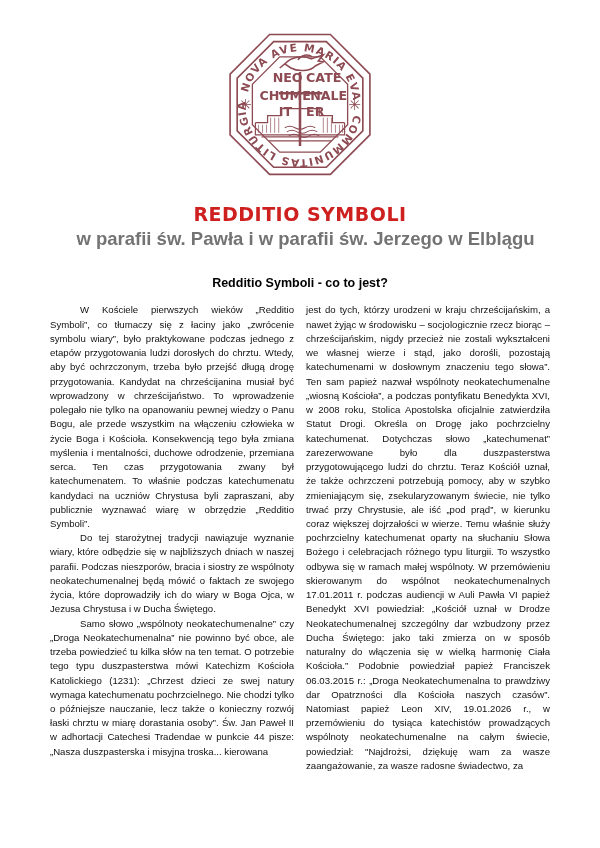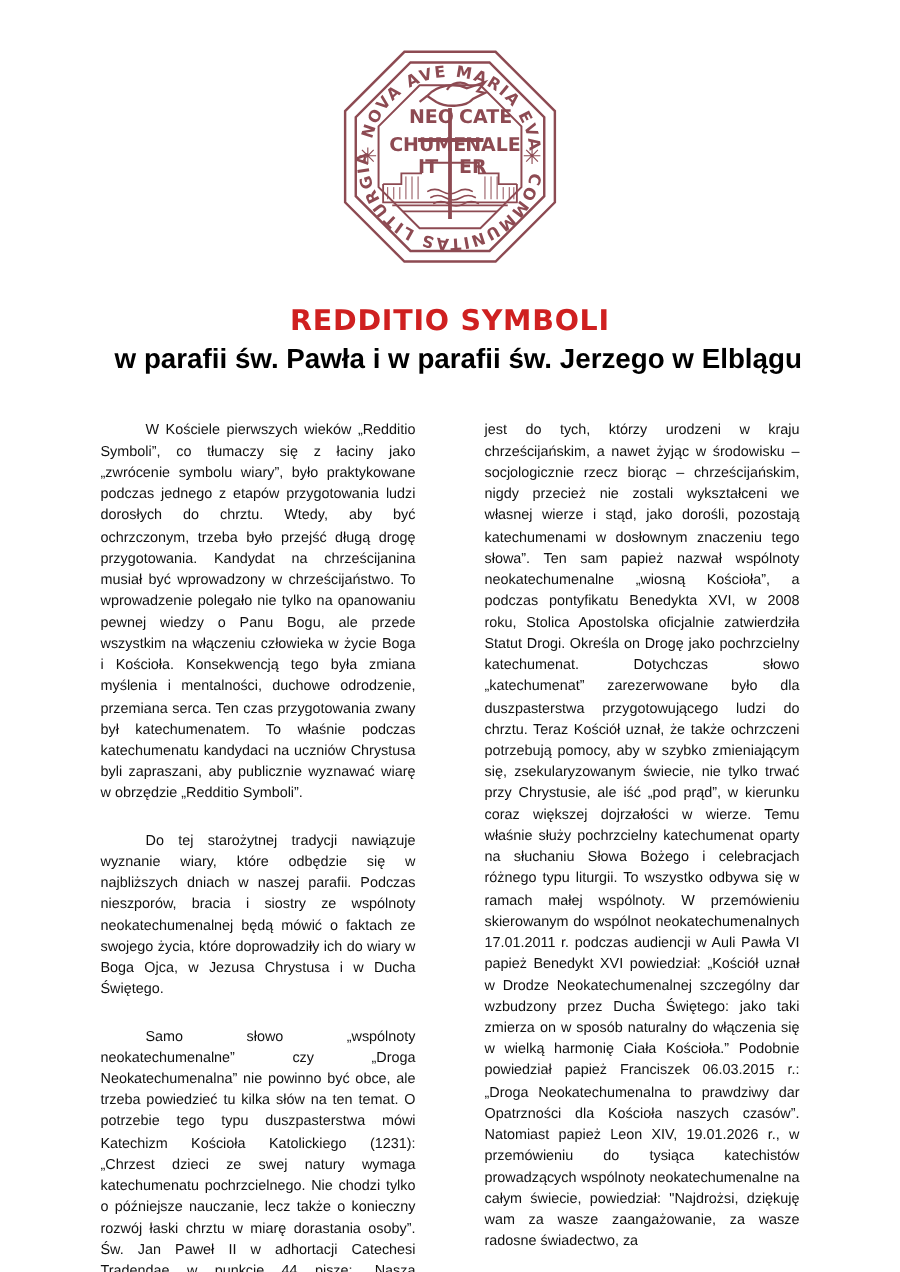--- a/index.html
+++ b/index.html
@@ -48,21 +48,21 @@
     font-weight: bold;
     letter-spacing: 0.5px;
     color: #cf2020;
     line-height: 1.12;
     margin: 0;
   }
   .sub-title {
     font-family: "Liberation Sans", sans-serif;
     font-size: 18.5px;
     font-weight: bold;
-    color: #000000;
+    color: #737373;
     line-height: 1.2;
     margin: 3px 0 0 11px;
   }
 
   .section-heading {
     text-align: center;
     font-family: "Liberation Sans", sans-serif;
     font-size: 12.5px;
     font-weight: bold;
     color: #000000;
@@ -80,21 +80,21 @@
     width: 249px;
     font-family: "Liberation Sans", sans-serif;
     font-size: 9.6px;
     line-height: 1.485;
     text-align: justify;
     text-justify: inter-word;
     color: #111111;
     hyphens: none;
   }
   .col p {
-    margin: 17px;
+    margin: 0;
   }
   .col p.indent {
     text-indent: 30px;
   }
   .col p.noindent {
     text-indent: 0;
   }
   
   .col p:last-child { }
 </style>
@@ -168,20 +168,21 @@
         <text x="162" y="172">ER</text>
       </g>
     </svg>
   </div>
 
   <div class="title-block">
     <h1 class="main-title">REDDITIO SYMBOLI</h1>
     <h2 class="sub-title">w parafii św. Pawła i w parafii św. Jerzego w Elblągu</h2>
   </div>
 
+  <h3 class="section-heading">Redditio Symboli - co to jest?</h3>
 
   <div class="columns">
     <div class="col">
       <p class="indent">W Kościele pierwszych wieków „Redditio Symboli”, co tłumaczy się z łaciny jako „zwrócenie symbolu wiary”, było praktykowane podczas jednego z etapów przygotowania ludzi dorosłych do chrztu. Wtedy, aby być ochrzczonym, trzeba było przejść długą drogę przygotowania. Kandydat na chrześcijanina musiał być wprowadzony w chrześcijaństwo. To wprowadzenie polegało nie tylko na opanowaniu pewnej wiedzy o Panu Bogu, ale przede wszystkim na włączeniu człowieka w życie Boga i Kościoła. Konsekwencją tego była zmiana myślenia i mentalności, duchowe odrodzenie, przemiana serca. Ten czas przygotowania zwany był katechumenatem. To właśnie podczas katechumenatu kandydaci na uczniów Chrystusa byli zapraszani, aby publicznie wyznawać wiarę w obrzędzie „Redditio Symboli”.</p>
       <p class="indent">Do tej starożytnej tradycji nawiązuje wyznanie wiary, które odbędzie się w najbliższych dniach w naszej parafii. Podczas nieszporów, bracia i siostry ze wspólnoty neokatechumenalnej będą mówić o faktach ze swojego życia, które doprowadziły ich do wiary w Boga Ojca, w Jezusa Chrystusa i w Ducha Świętego.</p>
       <p class="indent">Samo słowo „wspólnoty neokatechumenalne” czy „Droga Neokatechumenalna” nie powinno być obce, ale trzeba powiedzieć tu kilka słów na ten temat. O potrzebie tego typu duszpasterstwa mówi Katechizm Kościoła Katolickiego (1231): „Chrzest dzieci ze swej natury wymaga katechumenatu pochrzcielnego. Nie chodzi tylko o późniejsze nauczanie, lecz także o konieczny rozwój łaski chrztu w miarę dorastania osoby”. Św. Jan Paweł II w adhortacji Catechesi Tradendae w punkcie 44 pisze: „Nasza duszpasterska i misyjna troska... kierowana</p>
     </div>
     <div class="col">
       <p class="noindent">jest do tych, którzy urodzeni w kraju chrześcijańskim, a nawet żyjąc w środowisku – socjologicznie rzecz biorąc – chrześcijańskim, nigdy przecież nie zostali wykształceni we własnej wierze i stąd, jako dorośli, pozostają katechumenami w dosłownym znaczeniu tego słowa”. Ten sam papież nazwał wspólnoty neokatechumenalne „wiosną Kościoła”, a podczas pontyfikatu Benedykta XVI, w 2008 roku, Stolica Apostolska oficjalnie zatwierdziła Statut Drogi. Określa on Drogę jako pochrzcielny katechumenat. Dotychczas słowo „katechumenat” zarezerwowane było dla duszpasterstwa przygotowującego ludzi do chrztu. Teraz Kościół uznał, że także ochrzczeni potrzebują pomocy, aby w szybko zmieniającym się, zsekularyzowanym świecie, nie tylko trwać przy Chrystusie, ale iść „pod prąd”, w kierunku coraz większej dojrzałości w wierze. Temu właśnie służy pochrzcielny katechumenat oparty na słuchaniu Słowa Bożego i celebracjach różnego typu liturgii. To wszystko odbywa się w ramach małej wspólnoty. W przemówieniu skierowanym do wspólnot neokatechumenalnych 17.01.2011 r. podczas audiencji w Auli Pawła VI papież Benedykt XVI powiedział: „Kościół uznał w Drodze Neokatechumenalnej szczególny dar wzbudzony przez Ducha Świętego: jako taki zmierza on w sposób naturalny do włączenia się w wielką harmonię Ciała Kościoła.” Podobnie powiedział papież Franciszek 06.03.2015 r.: „Droga Neokatechumenalna to prawdziwy dar Opatrzności dla Kościoła naszych czasów”. Natomiast papież Leon XIV, 19.01.2026 r., w przemówieniu do tysiąca katechistów prowadzących wspólnoty neokatechumenalne na całym świecie, powiedział: "Najdrożsi, dziękuję wam za wasze zaangażowanie, za wasze radosne świadectwo, za</p>
     </div>

